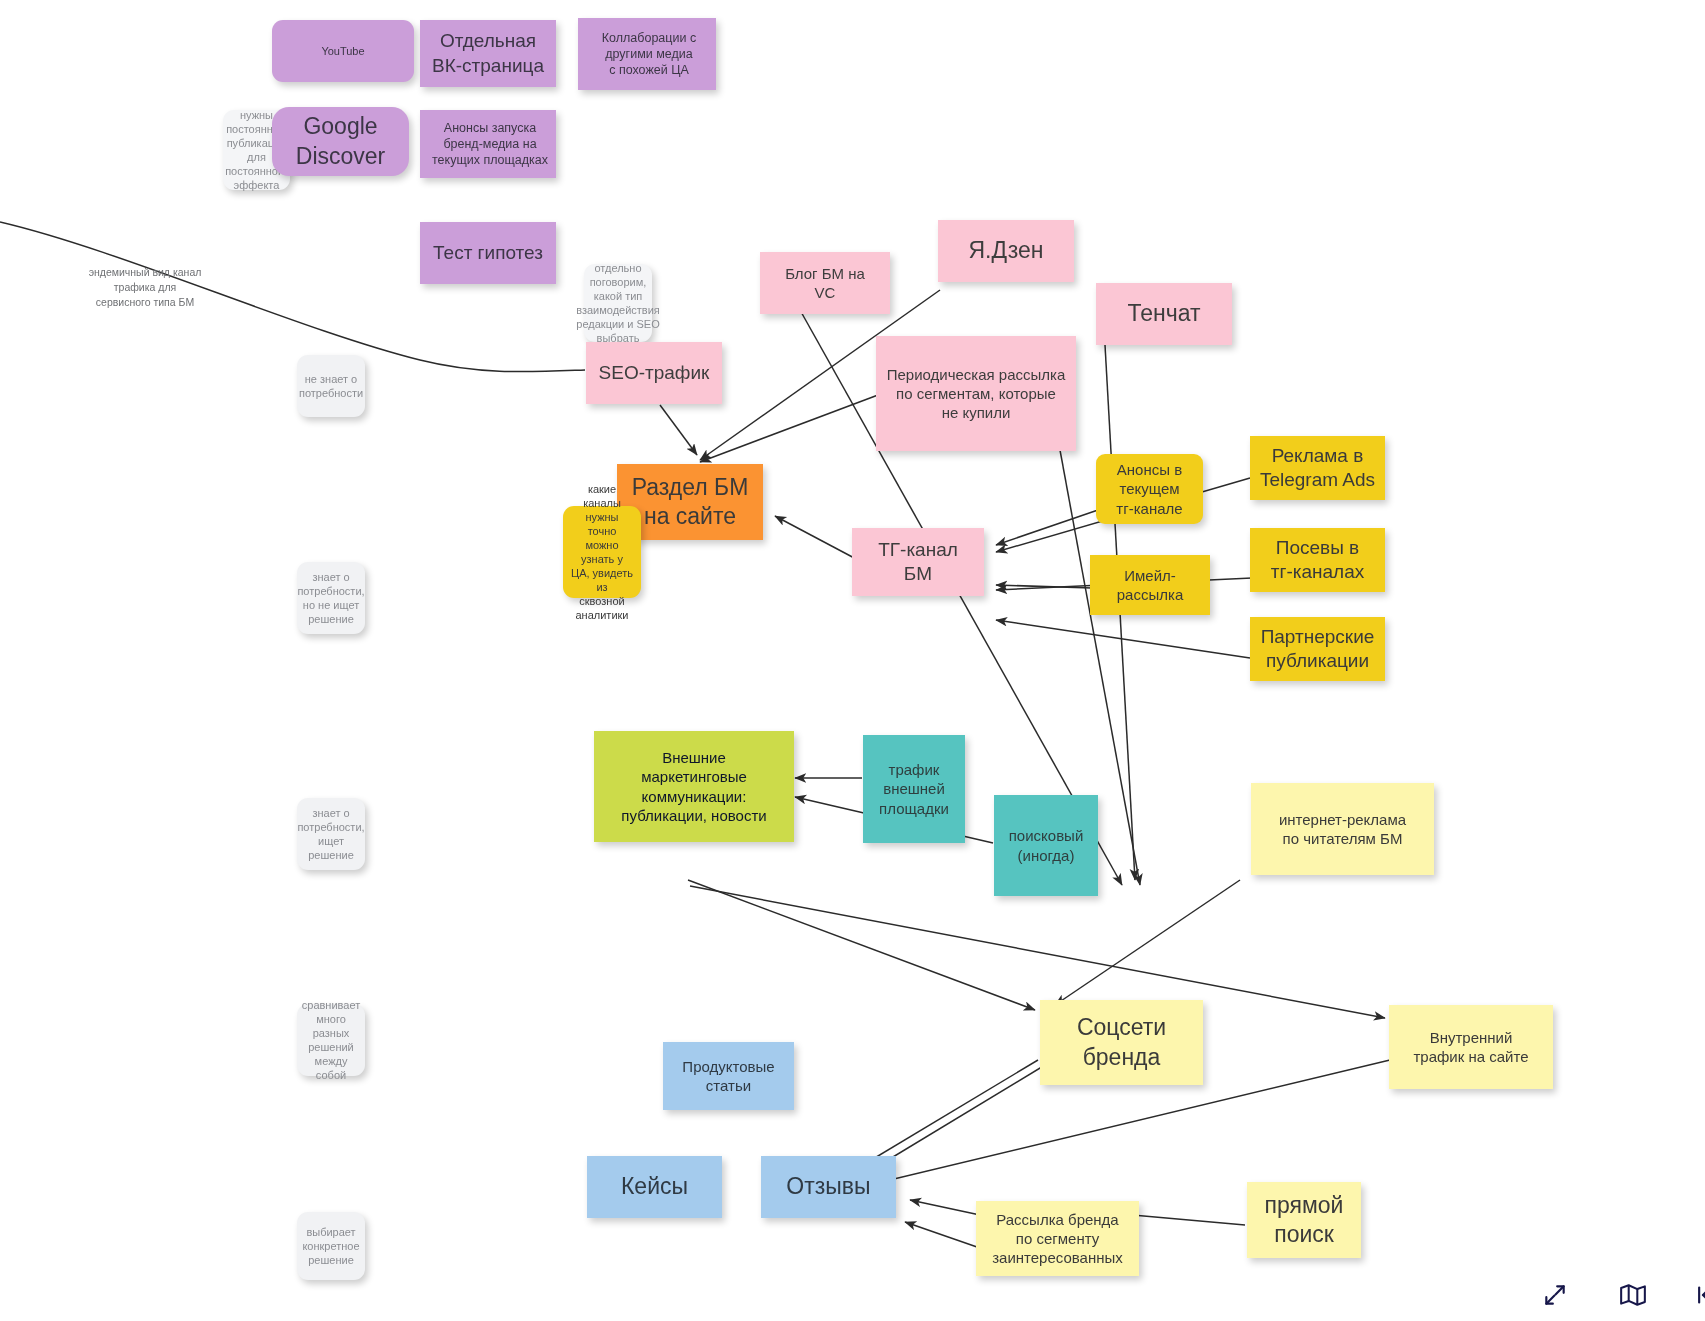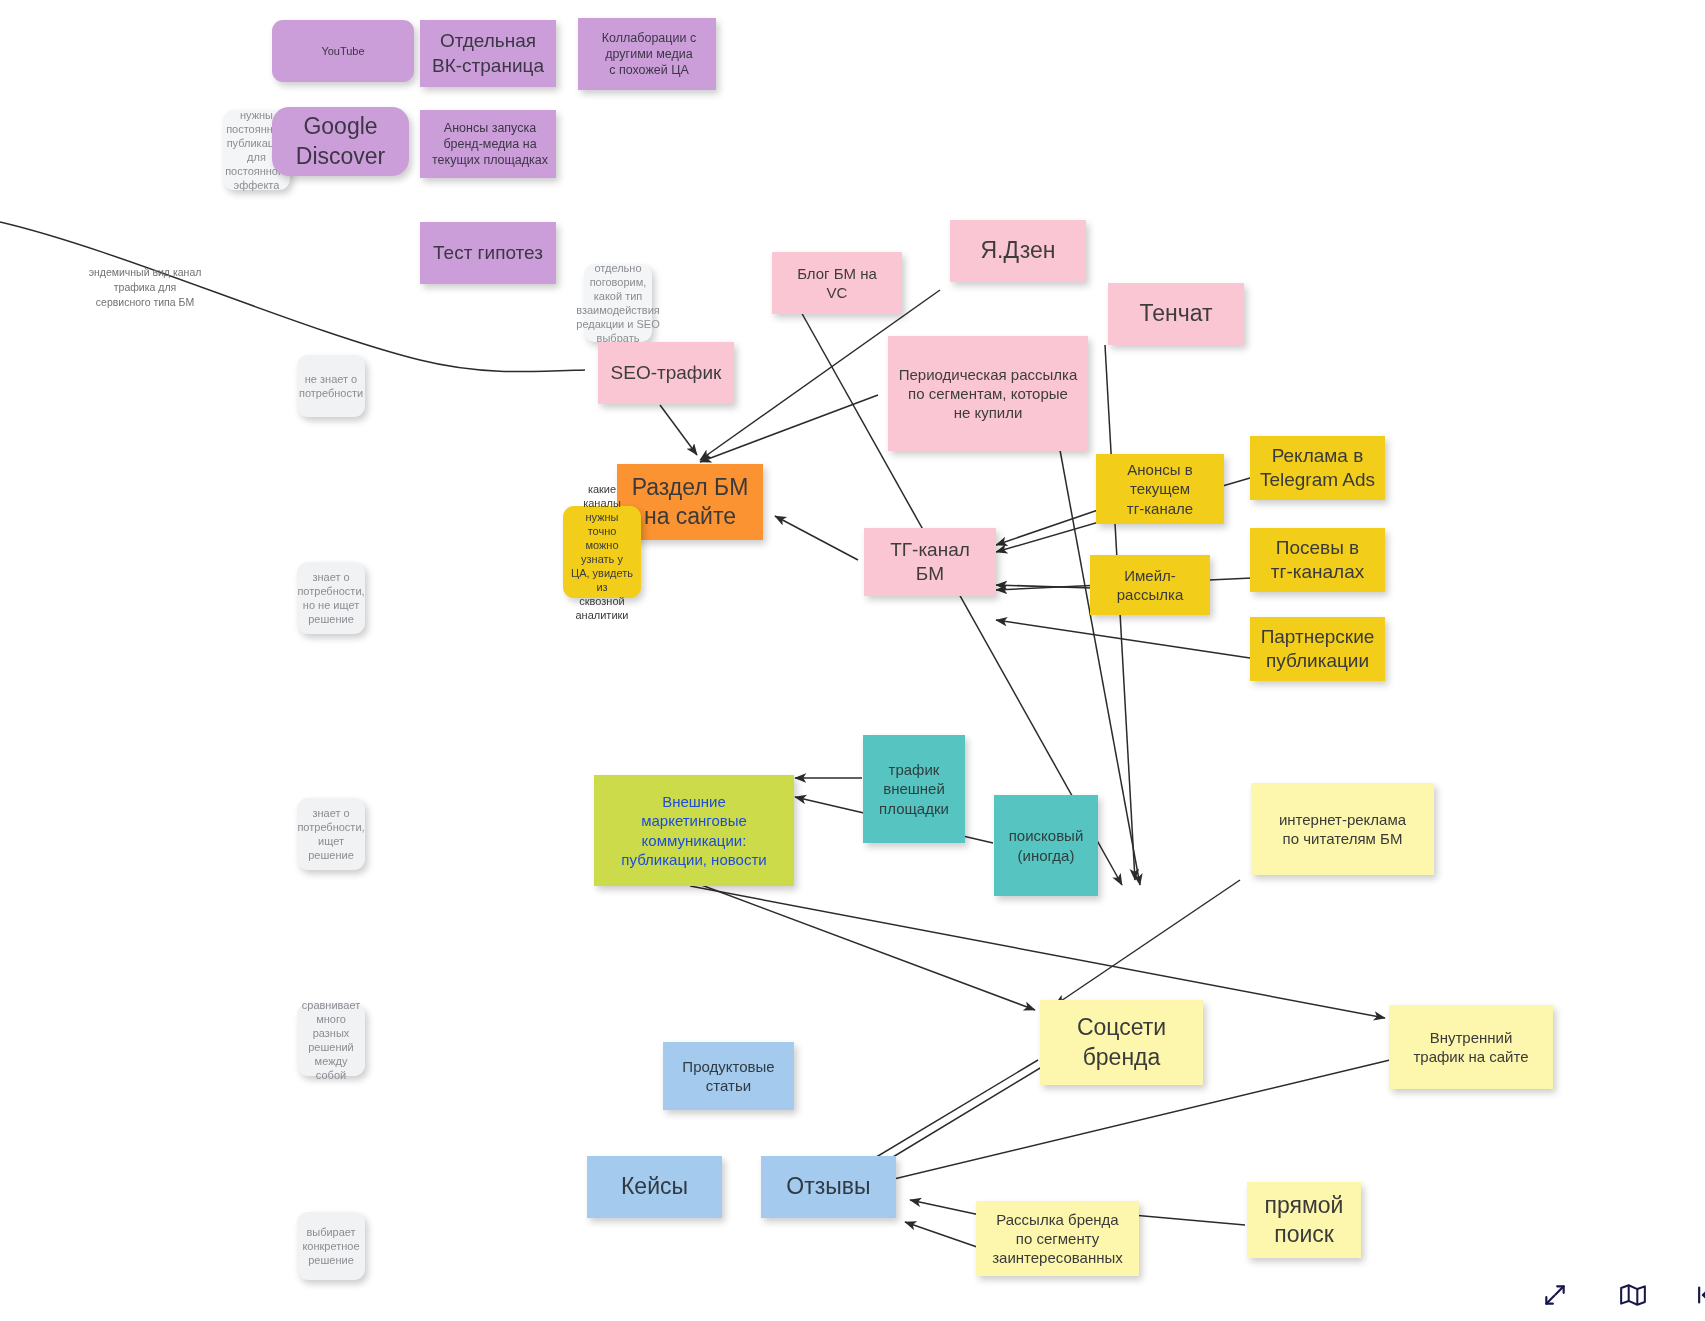--- a/index.html
+++ b/index.html
@@ -43,25 +43,25 @@
     align-items: center;
     justify-content: center;
     text-align: center;
     line-height: 1.28;
     color: #3d3d3d;
     padding: 4px 8px;
     box-shadow: 3px 4px 7px rgba(0,0,0,0.20);
     white-space: pre-line;
   }
   .note.purple  { background: #cb9ed9; color: #3c3646; }
-  .note.pink    { background: #fbc6d4; color: #3d3d3d; margin-left: 12px; }
+  .note.pink    { background: #fbc6d4; color: #3d3d3d; }
   .note.orange  { background: #fb9332; color: #3a3a3a; }
   .note.gold    { background: #f2ce1b; color: #3a3a3a; }
   .note.ltyel   { background: #fdf6ad; color: #3a3a3a; }
-  .note.green   { background: #ccdb4a; color: #1d4ed8; margin-top: 44px; }
+  .note.green   { background: #ccdb4a; color: #0f172a; }
   .note.teal    { background: #56c4c0; color: #2f3f3f; }
   .note.blue    { background: #a4cbed; color: #2f3a44; }
   .note.white   { background: #f4f5f7; color: #8b8d92; }
   .note.white2  { background: #f1f2f4; color: #8b8d92; }
 
   .note.sm  { font-size: 11px; border-radius: 11px; }
   .note.smm { font-size: 12.5px; padding-left: 12px; }
   .note.md  { font-size: 15px; }
   .note.lg  { font-size: 19px; }
   .note.xl  { font-size: 23px; }
@@ -240,21 +240,21 @@
 ЦА, увидеть из
 сквозной
 аналитики</span>
   </div>
 
   <div class="note pink lg" style="left:852px; top:528px; width:132px; height:68px;">
     <span>ТГ-канал
 БМ</span>
   </div>
 
-  <div class="note gold md" style="left:1096px; top:454px; width:128px; height:70px;">
+  <div class="note gold md" style="left:1096px; top:454px; width:107px; height:70px;border-radius:9px;">
     <span>Анонсы в
 текущем
 тг-канале</span>
   </div>
 
   <div class="note gold lg" style="left:1250px; top:436px; width:135px; height:64px;">
     <span>Реклама в
 Telegram Ads</span>
   </div>
 

